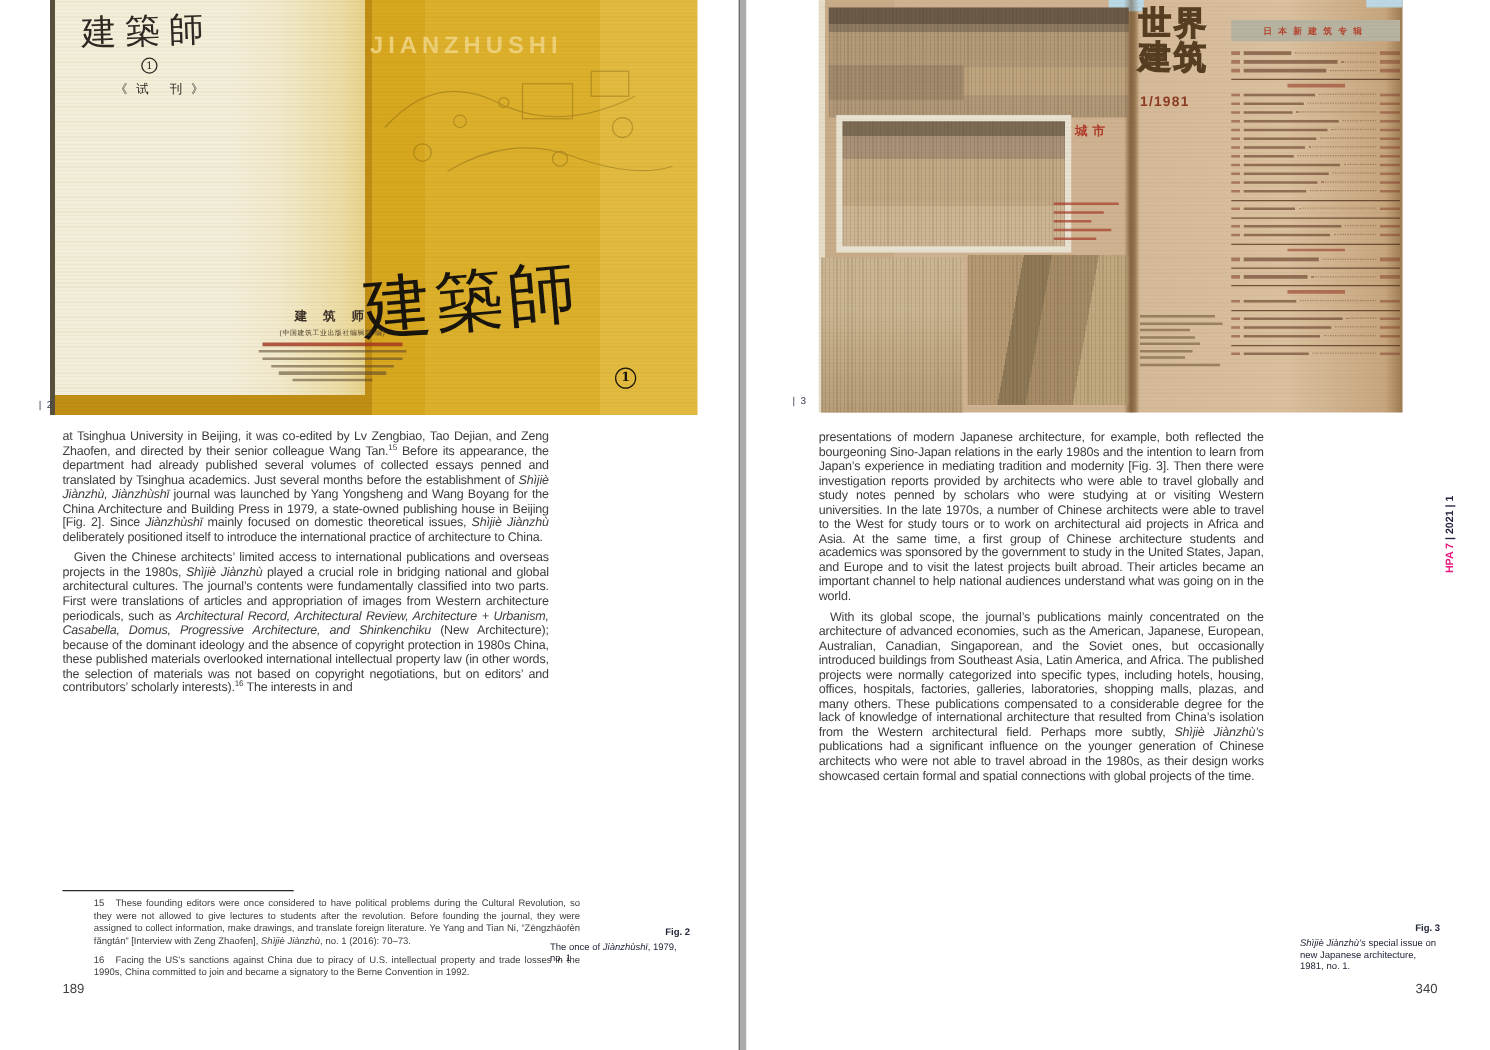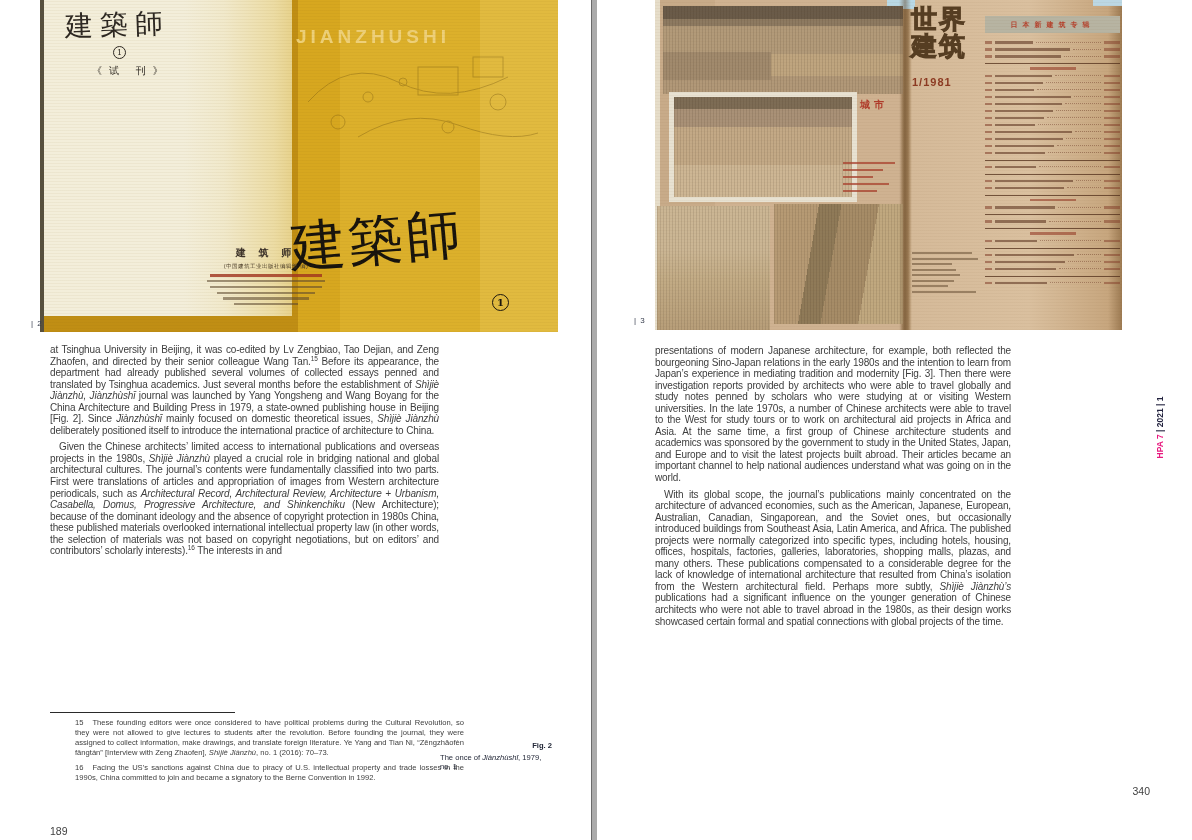--- a/index.html
+++ b/index.html
@@ -96,21 +96,21 @@
   .footnotes{left:36px;top:718px;width:389px;margin-left:39px;}
   .fn{font-size:7.6px;line-height:10px;text-align:justify;color:#3d3d3d;}
   .fn+.fn{margin-top:5px;}
   .fn-num{margin-right:9px;}
   .figcap{width:112px;color:#232838;}
   .figcap .lab{font-size:7.6px;font-weight:bold;margin-bottom:2.5px;text-align:right;}
   .figcap .txt{font-size:7.6px;line-height:9.2px;}
   .fig2{left:440px;top:741px;}
   .fig3{left:1040px;top:738px;}
   .pagenum{font-size:10.5px;color:#3f3f3f;}
-  .pn189{left:50px;top:785px;margin-top:40px;}
+  .pn189{left:50px;top:785px;}
   .pn190{left:1122px;top:785px;width:28px;text-align:right;}
   .hpa{left:1101px;top:421px;width:120px;height:13px;transform:rotate(-90deg);
     font-size:8.5px;font-weight:bold;white-space:nowrap;text-align:center;}
   .hpa .hl{color:#e8177e;}
   .hpa .rest{color:#23233f;}
 </style>
 </head>
 <body>
 
 <div class="spread">
@@ -393,20 +393,24 @@
       </div>
   </div>
 
   <div class="abs fig-marker m3">| 3</div>
 
   <div class="abs col col-right">
     <p><span>presentations of modern Japanese architecture, for example, both reflected the bourgeoning Sino-Japan relations in the early 1980s and the intention to learn from Japan’s experience in mediating tradition and modernity [Fig. 3]. Then there were investigation reports provided by architects who were able to travel globally and study notes penned by scholars who were studying at or visiting Western universities. In the late 1970s, a number of Chinese architects were able to travel to the West for study tours or to work on architectural aid projects in Africa and Asia. At the same time, a first group of Chinese architecture students and academics was sponsored by the government to study in the United States, Japan, and Europe and to visit the latest projects built abroad. Their articles became an important channel to help national audiences understand what was going on in the world.</span></p>
     <p class="indent"><span>With its global scope, the journal’s publications mainly concentrated on the architecture of advanced economies, such as the American, Japanese, European, Australian, Canadian, Singaporean, and the Soviet ones, but occasionally introduced buildings from Southeast Asia, Latin America, and Africa. The published projects were normally categorized into specific types, including hotels, housing, offices, hospitals, factories, galleries, laboratories, shopping malls, plazas, and many others. These publications compensated to a considerable degree for the lack of knowledge of international architecture that resulted from China’s isolation from the Western architectural field. Perhaps more subtly, </span><em>Shìjiè Jiànzhù’s</em><span> publications had a significant influence on the younger generation of Chinese architects who were not able to travel abroad in the 1980s, as their design works showcased certain formal and spatial connections with global projects of the time.</span></p>
   </div>
 
+  <div class="abs figcap fig3">
+    <div class="lab">Fig. 3</div>
+    <div class="txt"><em>Shìjiè Jiànzhù’s</em><span> special issue on new Japanese architecture, 1981, no. 1.</span></div>
+  </div>
 
   <div class="abs pagenum pn190">340</div>
 
   <div class="abs hpa">
     <span class="hl">HPA 7</span><span class="rest"> | 2021 | 1</span>
   </div>
 
 </div>
 
 </body></html>

